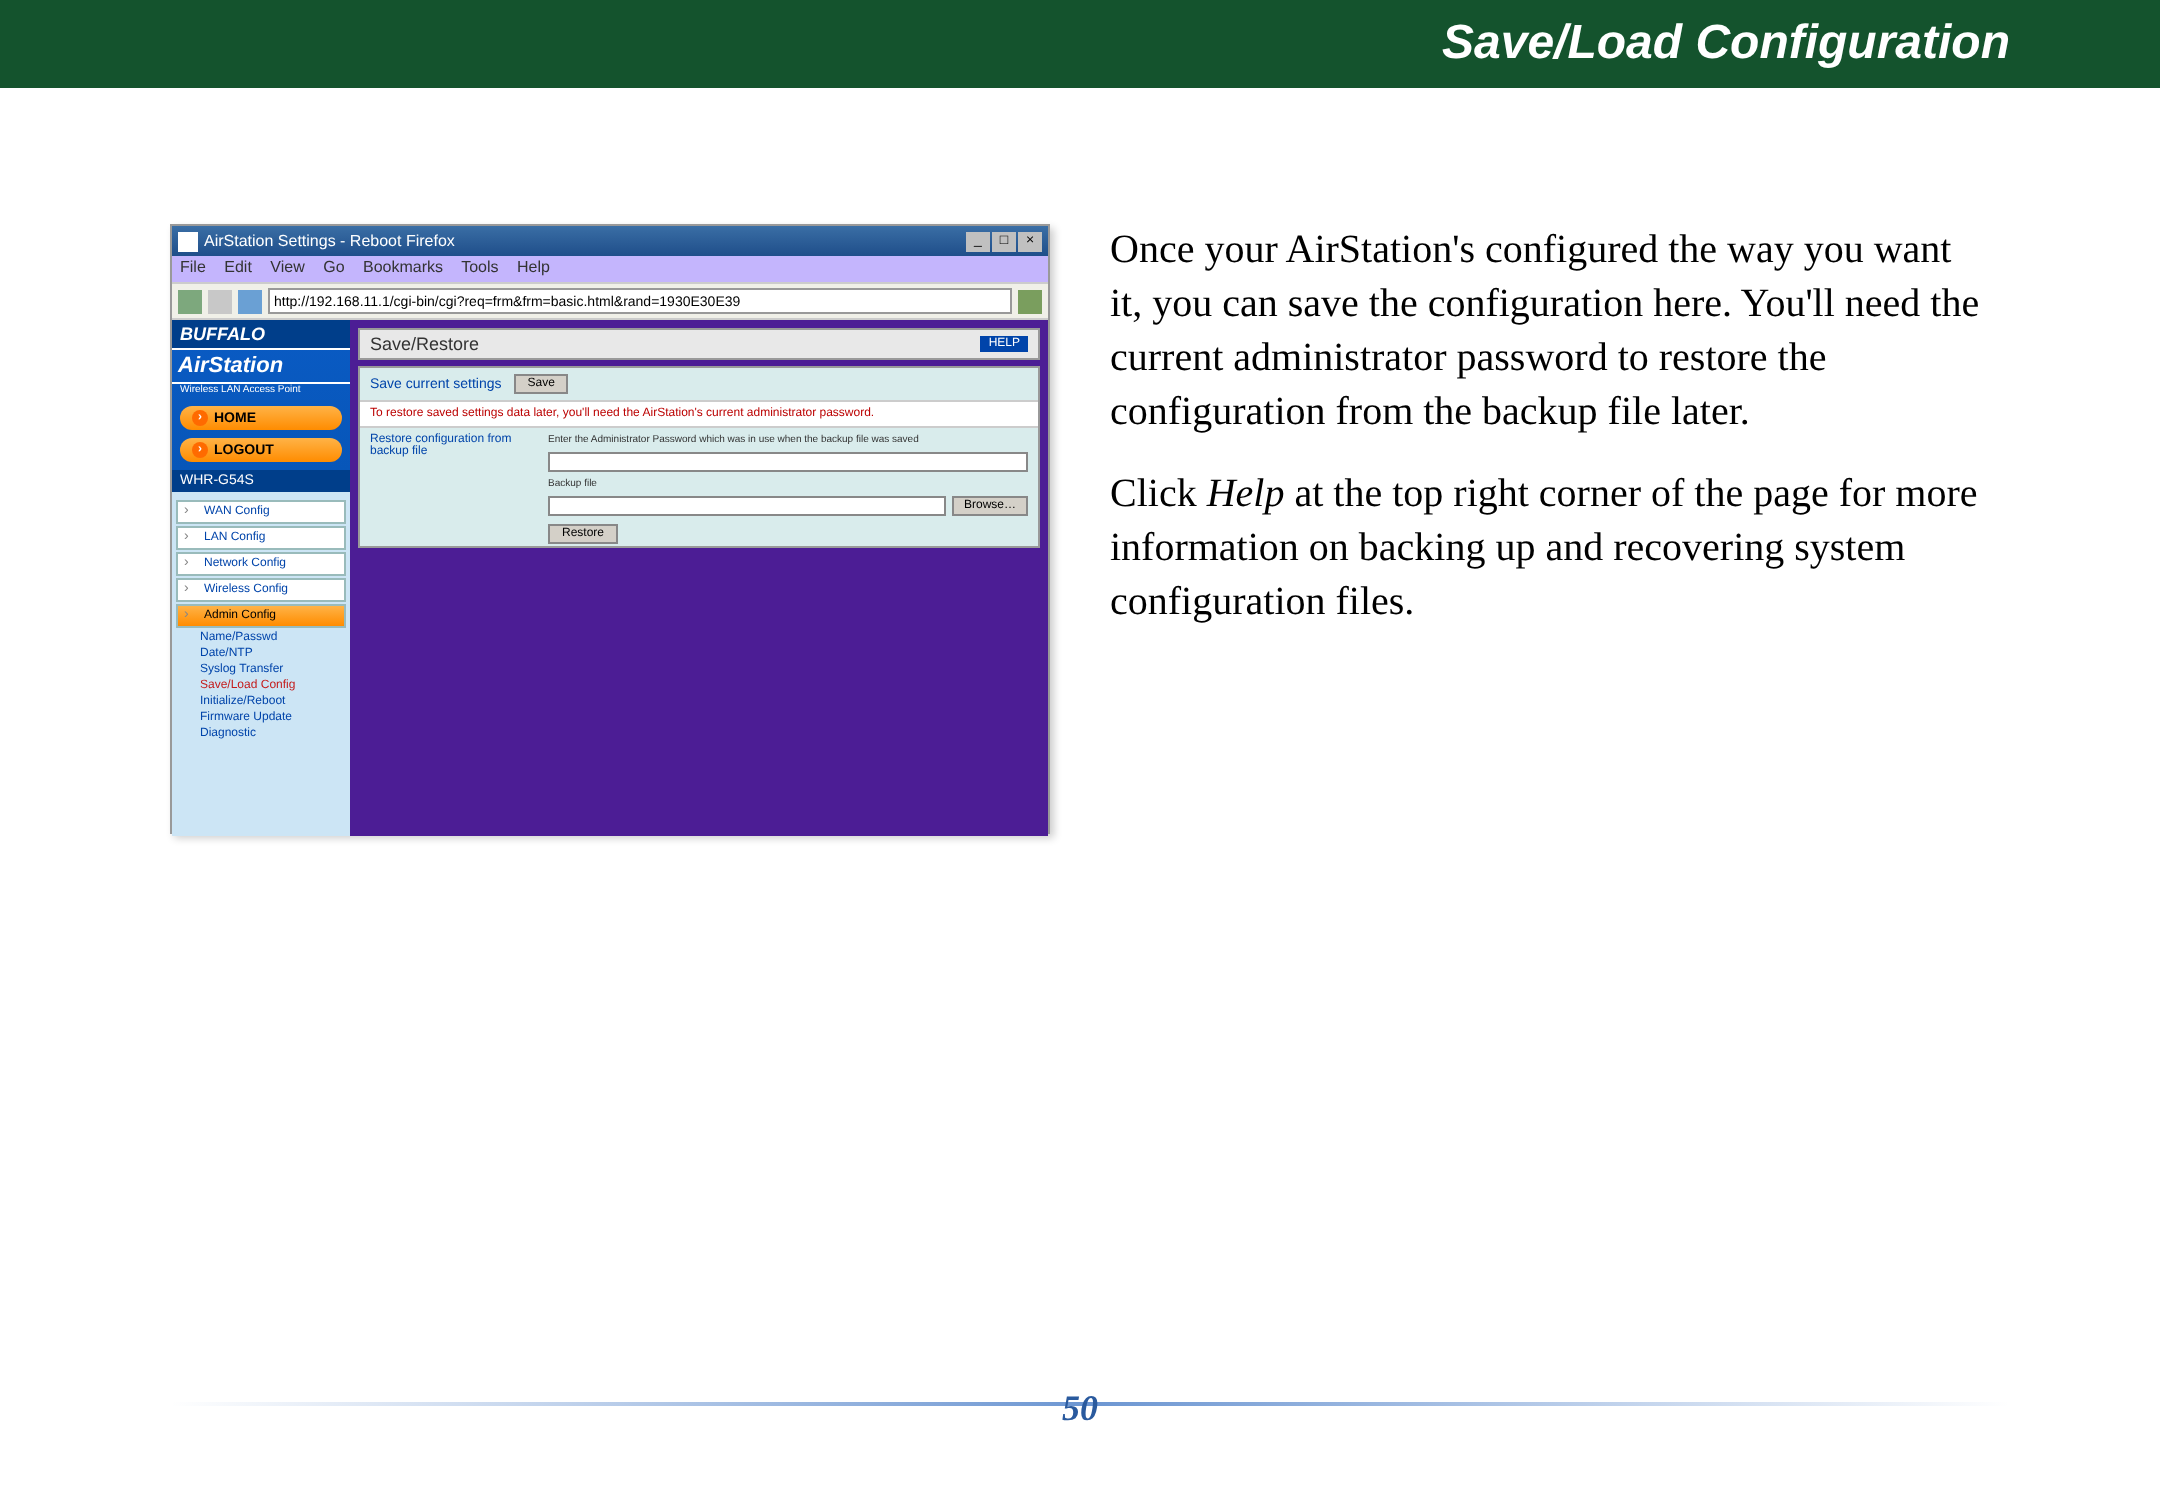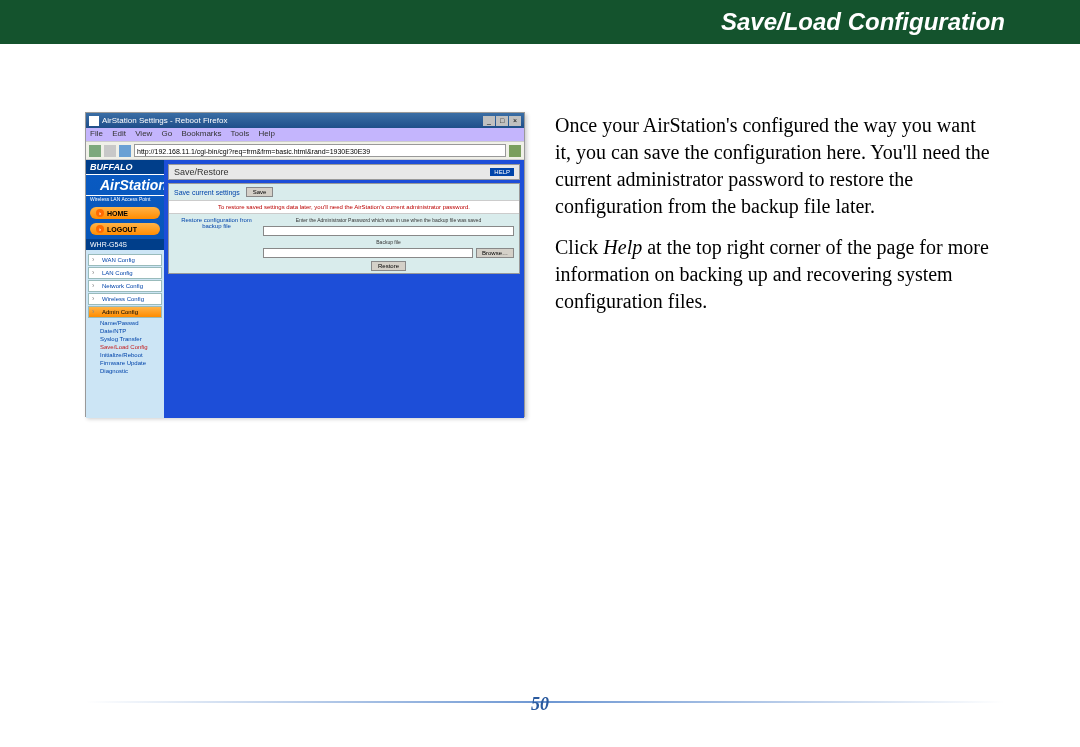--- a/index.html
+++ b/index.html
@@ -14,34 +14,34 @@
 .win-title { flex: 1; }
 .win-btns { display: flex; gap: 1px; }
 .win-btn { width: 12px; height: 10px; background: #c0c0c0; font-size: 7px; text-align: center; line-height: 10px; color: #000; }
 .menubar { background: #c4b5fd; height: 14px; padding: 1px 4px; font-size: 8px; color: #333; border-bottom: 1px solid #ccc; }
 .menubar span { margin-right: 7px; }
 .addrbar { background: #f0f0e8; height: 18px; display: flex; align-items: center; padding: 0 3px; border-bottom: 1px solid #ccc; gap: 3px; }
 .addr-icon { width: 12px; height: 12px; background: #7da87d; }
 .addr-field { flex: 1; background: #fff; border: 1px solid #999; height: 13px; font-size: 7px; padding: 0 2px; line-height: 13px; }
 .addr-go { width: 12px; height: 12px; background: #7a9e5e; }
 .browser-body { display: flex; height: 258px; background: #fff; }
-.sidebar { width: 78px; background: linear-gradient(#0a5bc4, #004a9e); display: flex; flex-direction: column; padding: 0; }
+.sidebar { width: 89px; background: linear-gradient(#0a5bc4, #004a9e); display: flex; flex-direction: column; padding: 0; }
 .logo-band { background: #003e8a; color: #fff; font-weight: bold; font-size: 9px; padding: 2px 4px; font-style: italic; border-bottom: 1px solid #fff; }
-.airstation { color: #fff; font-style: italic; font-weight: bold; font-size: 14px; padding: 2px 14px; border-bottom: 1px solid #fff; }
+.airstation { color: #fff; font-style: italic; font-weight: bold; font-size: 11px; padding: 2px 3px; border-bottom: 1px solid #fff; }
 .sub-airstation { color: #fff; font-size: 5px; padding: 0 4px 3px 4px; }
 .nav-btn { margin: 2px 4px; background: linear-gradient(#ffb347, #ff8c00); border-radius: 10px; padding: 2px 6px; font-size: 7px; font-weight: bold; color: #000; display: flex; align-items: center; }
 .nav-btn-bullet { background: #ff6a00; color: #fff; width: 8px; height: 8px; border-radius: 50%; font-size: 6px; text-align: center; line-height: 8px; margin-right: 3px; }
 .model-band { background: #003e8a; color: #fff; font-size: 7px; padding: 2px 4px; margin-top: 2px; }
 .sidebar-items { background: #cce5f5; flex: 1; padding: 3px 2px; }
 .side-item { background: #fff; border: 1px solid #9bb; margin: 1px 0; padding: 1px 3px; font-size: 6px; color: #0044aa; display: flex; align-items: center; }
 .side-item.active { background: linear-gradient(#ffb347, #ff8c00); color: #000; }
 .side-arrow { width: 8px; height: 8px; color: #888; font-size: 7px; margin-right: 2px; }
 .sub-item { font-size: 6px; color: #0044aa; padding: 1px 3px 1px 12px; }
 .sub-item.red { color: #c41b1b; }
-.main-panel { flex: 1; background: #1d4ed8; padding: 4px; text-align: center; }
+.main-panel { flex: 1; background: #4c1d95; padding: 4px; }
 .panel-header { background: #e8e8e8; border: 1px solid #999; padding: 2px 5px; display: flex; justify-content: space-between; align-items: center; margin-bottom: 3px; }
 .panel-title { font-size: 9px; color: #333; }
 .help-btn { background: #0044aa; color: #fff; font-size: 6px; padding: 1px 4px; }
 .content-box { border: 1px solid #999; background: #fdfdfd; padding: 0; }
 .row1 { background: #d9ecec; padding: 3px 5px; display: flex; align-items: center; gap: 6px; }
 .row-label { font-size: 7px; color: #0044aa; }
 .btn-sm { background: #d4d0c8; border: 1px solid #888; font-size: 6px; padding: 1px 6px; }
 .red-note { background: #fff; color: #b00; font-size: 6px; padding: 3px 5px; border-top: 1px solid #ccc; border-bottom: 1px solid #ccc; }
 .row2 { background: #d9ecec; padding: 3px 5px; display: flex; gap: 4px; }
 .row2-left { font-size: 6px; color: #0044aa; width: 85px; }

